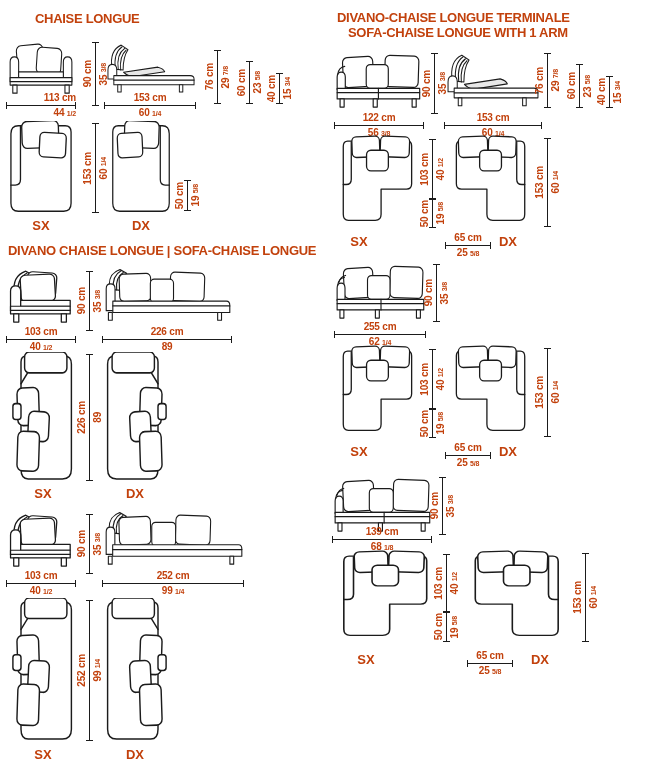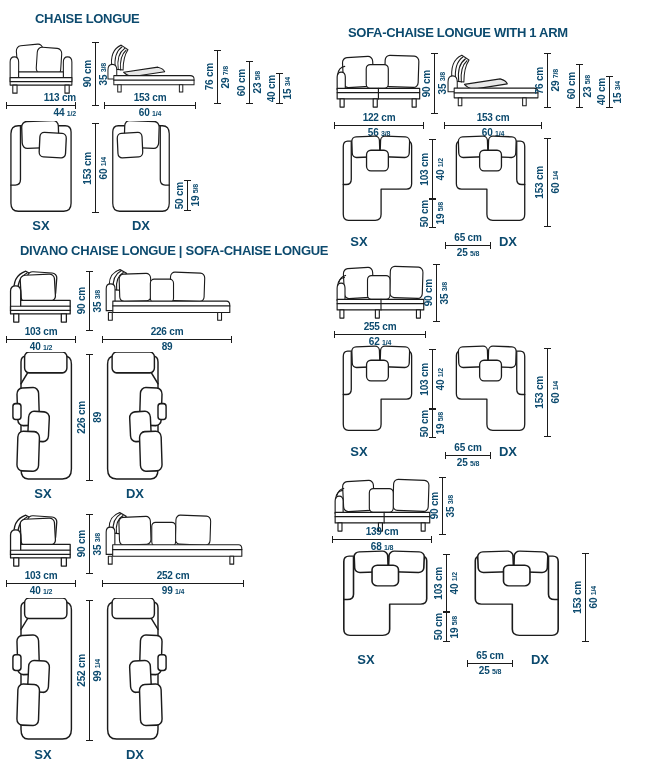--- a/index.html
+++ b/index.html
@@ -1,17 +1,17 @@
 <!DOCTYPE html>
 <html><head>
 <meta charset="utf-8">
 <style>
   html,body{margin:0;padding:0;background:#fff;}
   #canvas{position:relative;width:653px;height:771px;background:#ffffff;overflow:hidden;
-          font-family:"Liberation Sans","DejaVu Sans",sans-serif;color:#0c4a6e;}
+          font-family:"Liberation Sans","DejaVu Sans",sans-serif;color:#c2410c;}
   .t1{position:absolute;font-size:13px;font-weight:bold;letter-spacing:-0.3px;white-space:nowrap;}
   .pl{position:absolute;width:40px;text-align:center;font-size:13px;font-weight:bold;}
   .hdim{position:absolute;display:flex;flex-direction:column;align-items:center;}
   .hdim .cm,.hdim .in{font-size:10px;font-weight:bold;line-height:11px;white-space:nowrap;letter-spacing:-0.2px;}
   .hdim .hline{align-self:stretch;height:0;border-top:1.2px solid #1b1b1b;position:relative;margin:2px 0 1px 0;}
   .hdim .hline::before,.hdim .hline::after{content:"";position:absolute;top:-4px;width:1.2px;height:7px;background:#1b1b1b;}
   .hdim .hline::before{left:0;}.hdim .hline::after{right:0;}
   .vdim{position:absolute;display:flex;flex-direction:row;align-items:center;gap:1px;}
   .vtext{writing-mode:vertical-rl;transform:rotate(180deg);font-size:10px;font-weight:bold;white-space:nowrap;letter-spacing:-0.2px;}
   .vdim .vline{align-self:stretch;width:0;border-left:1.2px solid #1b1b1b;position:relative;margin:0 1px;}
@@ -243,21 +243,21 @@
     <span class="vtext">60 <span class="fr">1/4</span></span>
   </div>
   <div class="vdim" style="left:174px;top:180px;height:31px;">
     <span class="vtext">50 cm</span>
     <div class="vline"></div>
     <span class="vtext">19 <span class="fr">5/8</span></span>
   </div>
   <div class="pl" style="left:21px;top:218px;">SX</div>
   <div class="pl" style="left:121px;top:218px;">DX</div>
 
-  <div class="t1" style="left:20px;top:243px;">DIVANO CHAISE LONGUE  |  SOFA-CHAISE LONGUE</div>
+  <div class="t1" style="left:8px;top:243px;">DIVANO CHAISE LONGUE  |  SOFA-CHAISE LONGUE</div>
 
   <svg class="draw" style="left:8px;top:270px;" width="66" height="55">
       <use href="#s-elevEnd"></use>
     </svg>
   <svg class="draw" style="left:104px;top:269px;" width="128" height="56">
       <use href="#s-elevSofa226"></use>
     </svg>
   <div class="hdim" style="left:6px;top:326px;width:70px;">
     <span class="cm">103 cm</span>
     <div class="hline"></div>
@@ -317,20 +317,21 @@
       <use href="#s-planTall252"></use>
     </svg>
   <div class="vdim" style="left:76px;top:600px;height:141px;">
     <span class="vtext">252 cm</span>
     <div class="vline"></div>
     <span class="vtext">99 <span class="fr">1/4</span></span>
   </div>
   <div class="pl" style="left:23px;top:747px;">SX</div>
   <div class="pl" style="left:115px;top:747px;">DX</div>
 
+  <div class="t1" style="left:337px;top:10px;">DIVANO-CHAISE LONGUE TERMINALE</div>
   <div class="t1" style="left:337px;top:25px;margin-left:11px;">SOFA-CHAISE LONGUE WITH 1 ARM</div>
 
   <svg class="draw" style="left:336px;top:52px;" width="86" height="60">
       <use href="#s-elevTerm144"></use>
     </svg>
   <svg class="draw" style="left:446px;top:54px;" width="94" height="56">
       <use href="#s-elevChaise"></use>
     </svg>
   <div class="hdim" style="left:334px;top:112px;width:90px;">
     <span class="cm">122 cm</span>

